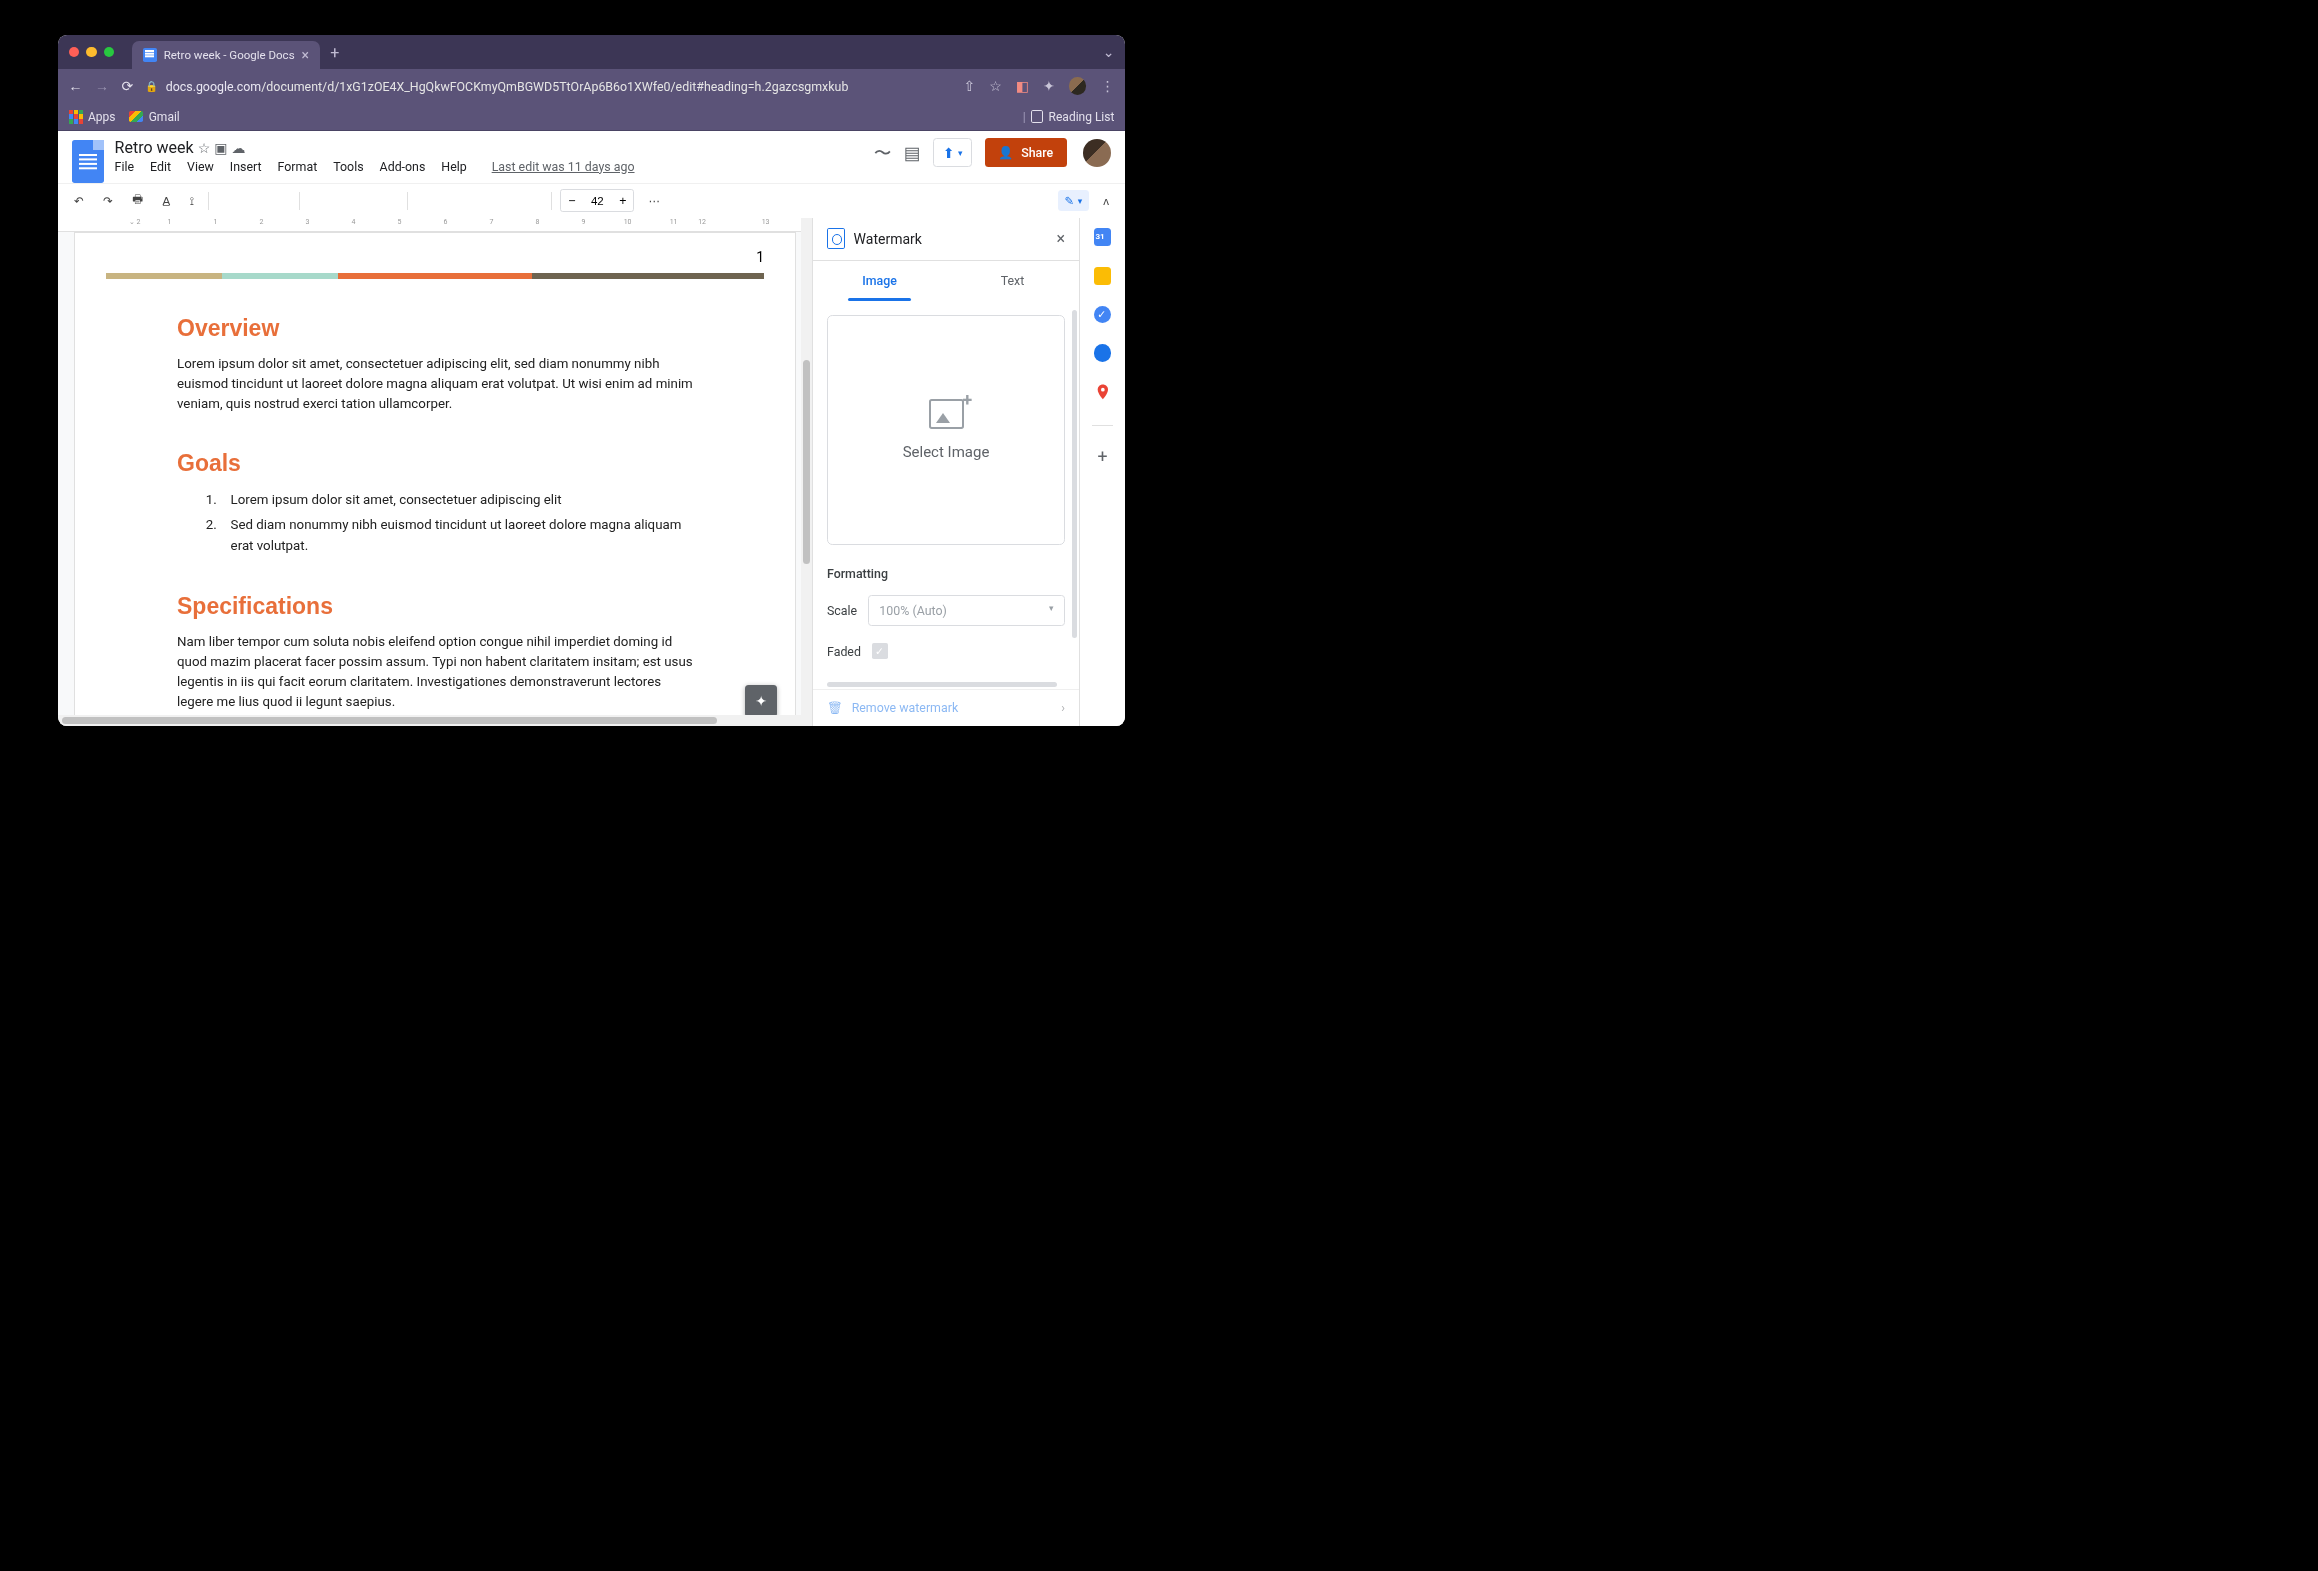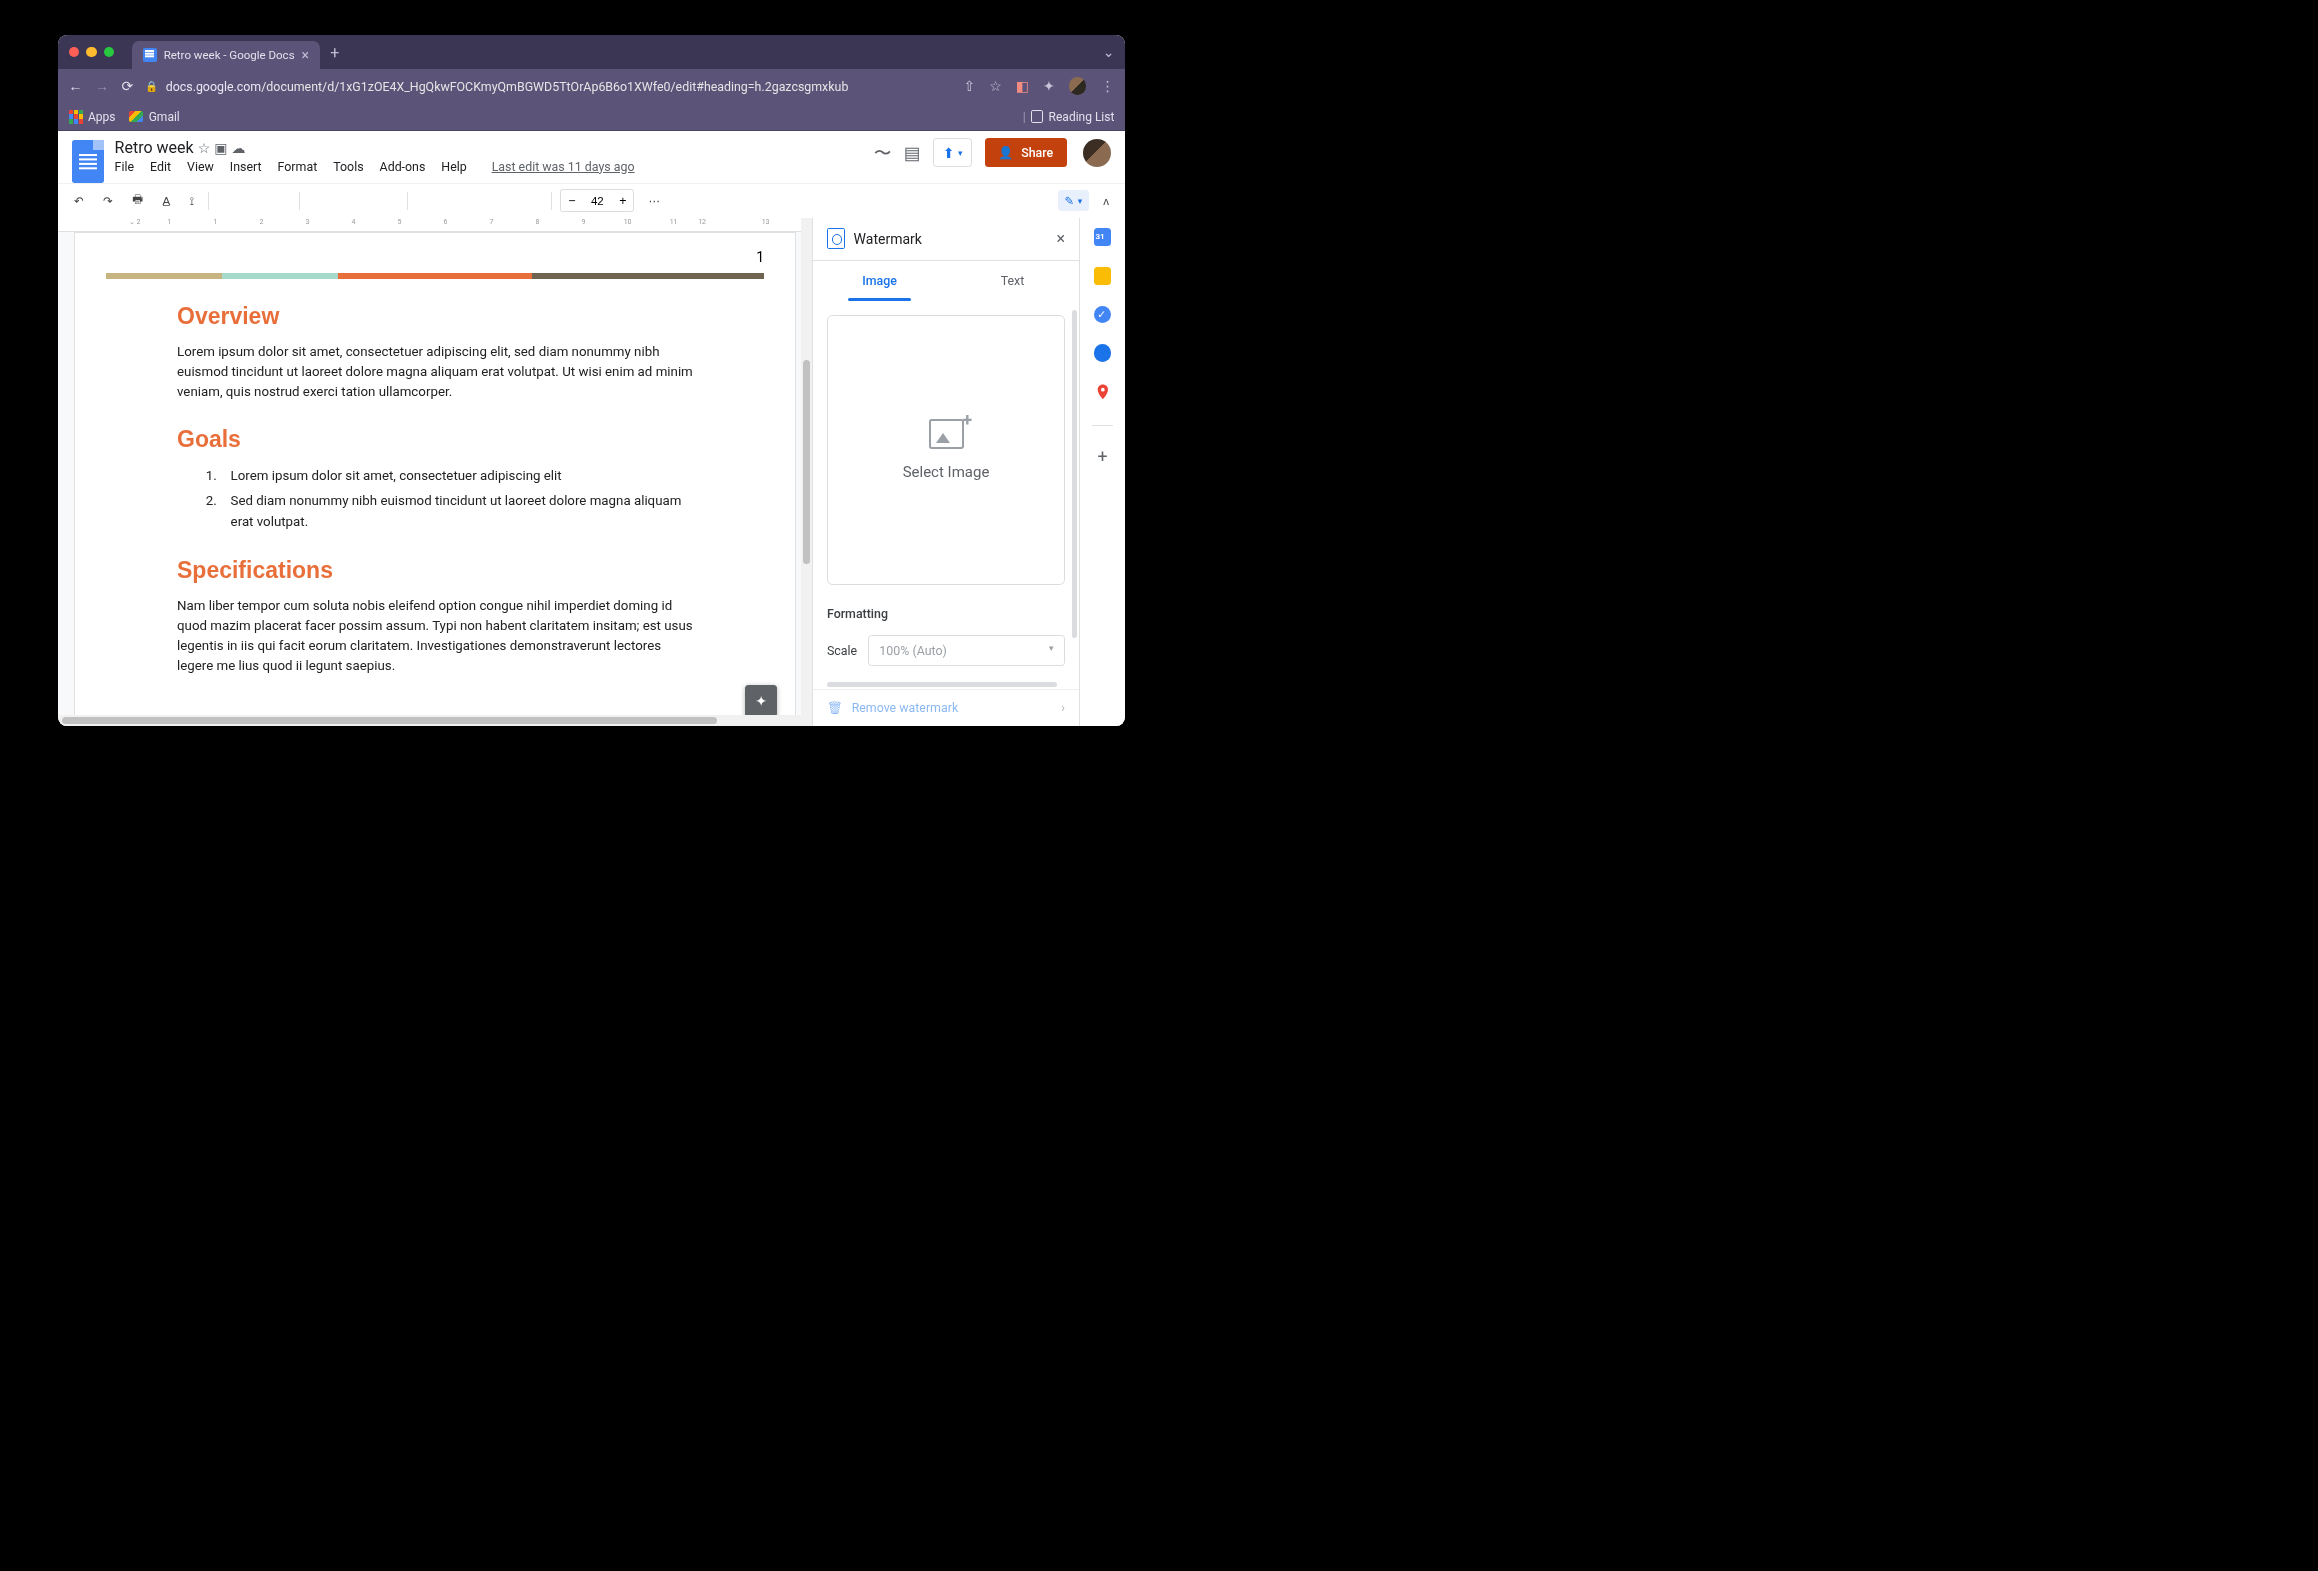--- a/index.html
+++ b/index.html
@@ -72,21 +72,21 @@
   .main-area { flex:1; display:flex; overflow:hidden; position:relative; }
   .doc-area { flex:1; background:#f8f9fa; overflow:auto; position:relative; }
   .ruler { height:14px; background:#fff; border-bottom:0.9px solid #e0e0e0; position:relative; font-size:7px; color:#999; overflow:hidden; }
   .ruler-inner { position:absolute; left:71px; display:flex; }
   .ruler-mark { width:46px; position:relative; text-align:left; }
   .doc-page { background:#fff; margin: 0 auto; width: 722px; min-height: 496px; padding: 23px 31px 35px; position:relative; border:0.9px solid #e0e0e0; }
   .outline-btn { position:absolute; left: 19.5px; top: 46px; width:25px; height:25px; border:0.9px solid #dadce0; border-radius:2.7px; display:flex; align-items:center; justify-content:center; color:#5f6368; background:#fff; cursor:pointer; }
   .page-num { position:absolute; right: 31px; top: 16px; font-size: 14px; }
   .color-bar { display:flex; height:5.3px; margin-top: 17.7px; }
   .cb1{background:#c8b481;flex:1.5}.cb2{background:#a7d9ca;flex:1.5}.cb3{background:#e86f3a;flex:2.5}.cb4{background:#6e6450;flex:3}
-  .doc-h { font-family: 'Arial Black', sans-serif; font-weight:900; color:#e86f3a; margin-top: 24px; margin-bottom: 12.4px; }
+  .doc-h { font-family: 'Arial Black', sans-serif; font-weight:900; color:#e86f3a; margin-top: 36px; margin-bottom: 12.4px; }
   .doc-h.h1 { font-size: 23px; }
   .doc-p { font-size: 13.3px; line-height: 1.5; color:#222; }
   .doc-ol { margin-top: 3.5px; padding-left: 43px; font-size:13.3px; line-height:1.6; color:#222; }
   .doc-ol li { padding-left: 10.6px; margin-bottom: 3.5px; }
   .explore-btn { position:absolute; right: 35px; bottom: 8.9px; width:32px; height:32px; background:#5f6368; border-radius:3.5px; display:flex; align-items:center; justify-content:center; color:#fff; box-shadow: 0 1.8px 5.3px rgba(0,0,0,0.3); }
   .doc-scroll-v { position:absolute; right:0; top:0; width:10.6px; height:100%; background:#f1f1f1; }
   .doc-scroll-v::after{content:''; position:absolute; top:142px; left:1.8px; width:7px; height:204px; background:#c1c1c1; border-radius:3.5px;}
   .doc-scroll-h { position:absolute; bottom:0; left:0; height:10.6px; width:100%; background:#f1f1f1; }
   .doc-scroll-h::after{content:''; position:absolute; left:3.5px; top:1.8px; width:655px; height:7px; background:#c1c1c1; border-radius:3.5px;}
 
@@ -97,21 +97,21 @@
   .panel-icon::after{content:''; position:absolute; top:4.4px; left:3.5px; width:8.9px; height:8.9px; border:1.3px solid #1a73e8; border-radius:50%;}
   .panel-header h3 { font-size:14px; font-weight:400; color:#202124; }
   .panel-close { margin-left:auto; font-size:16px; color:#5f6368; cursor:pointer; }
   .panel-tabs { display:flex; }
   .panel-tab { flex:1; text-align:center; padding: 12.4px 0; font-size:12.4px; cursor:pointer; color:#5f6368; position:relative; }
   .panel-tab.active { color:#1a73e8; font-weight:500; }
   .panel-tab.active::after { content:''; position:absolute; bottom:0; left:35px; right:35px; height:2.7px; background:#1a73e8; border-radius:1.8px; }
   .panel-body { flex:1; overflow:auto; padding: 14px; position:relative; }
   .panel-body-scroll { position:absolute; right:0; top:0; width:8.9px; height:100%; }
   .panel-body-scroll::after{content:''; position:absolute; right:1.8px; top:8.9px; width:5.3px; height:328px; background:#dadce0; border-radius:2.7px;}
-  .image-drop { border:0.9px solid #dadce0; border-radius:5.3px; height: 270px; display:flex; flex-direction:column; align-items:center; justify-content:center; gap: 14px; color:#9aa0a6; cursor:pointer; }
+  .image-drop { border:0.9px solid #dadce0; border-radius:5.3px; height: 230px; display:flex; flex-direction:column; align-items:center; justify-content:center; gap: 14px; color:#9aa0a6; cursor:pointer; }
   .drop-icon { width:35px; height:30px; border:2.7px solid #9aa0a6; border-radius:2.7px; position:relative; }
   .drop-icon::before { content:'+'; position:absolute; top:-10.6px; right:-10.6px; font-size:17.7px; font-weight:bold; color:#9aa0a6; }
   .drop-icon::after { content:''; position:absolute; bottom:3.5px; left:5.3px; width:0; height:0; border-left:7px solid transparent; border-right:7px solid transparent; border-bottom:10.6px solid #9aa0a6; }
   .drop-label { font-size: 15px; color:#5f6368; }
   .panel-section-title { font-size:12.4px; font-weight:500; color:#3c4043; margin: 21px 0 14px; }
   .form-row { display:flex; align-items:center; gap: 10.6px; font-size:12.4px; color:#3c4043; margin-bottom: 17.7px; }
   .scale-select { border:0.9px solid #dadce0; border-radius:3.5px; padding: 7px 10.6px; flex:1; color:#9aa0a6; display:flex; justify-content:space-between; }
   .checkbox { width:16px; height:16px; background:#dadce0; border-radius:1.8px; display:flex; align-items:center; justify-content:center; color:#fff; font-size:10.6px; }
   .panel-scroll-h { height: 8.9px; padding: 1.8px 14px; }
   .panel-scroll-h::after { content:''; display:block; height:5.3px; background:#dadce0; border-radius:2.7px; width: 230px; }

